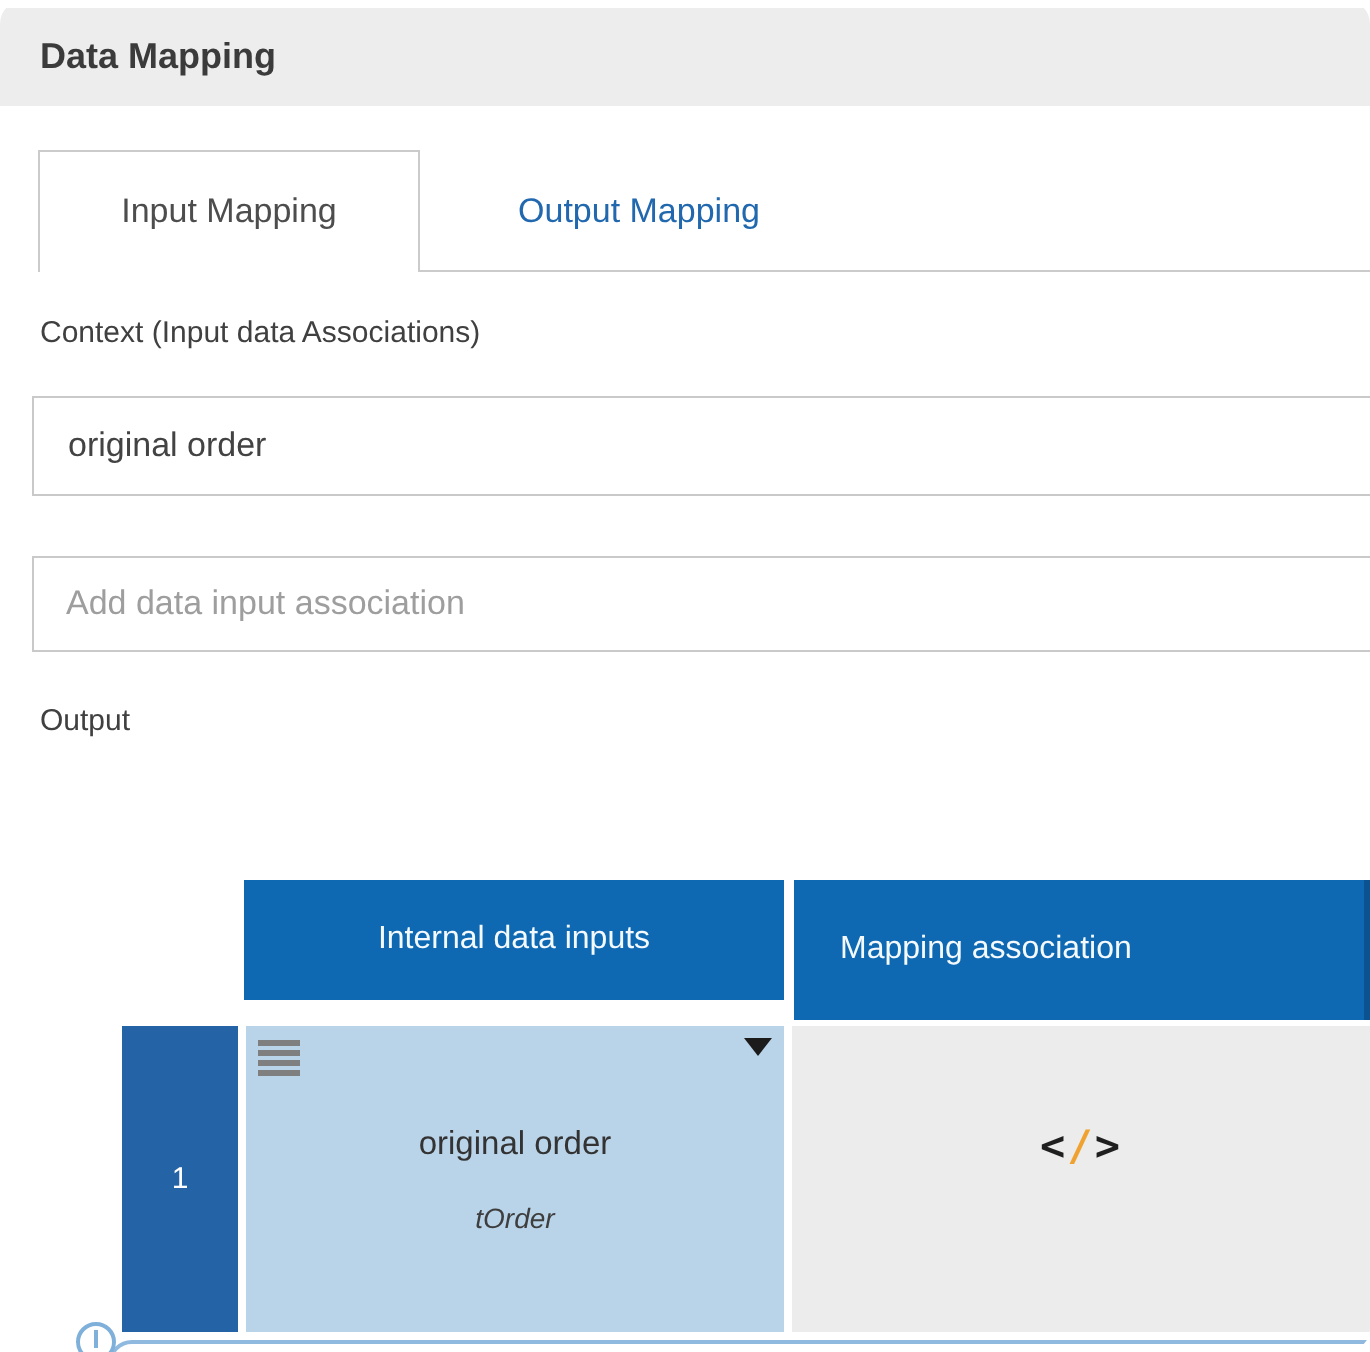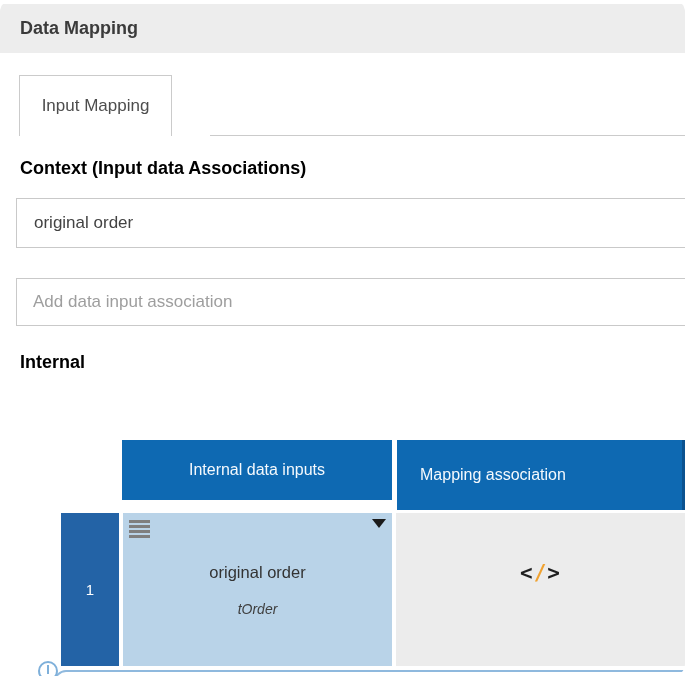--- a/index.html
+++ b/index.html
@@ -7,31 +7,31 @@
   body { font-family: "Liberation Sans", "DejaVu Sans", sans-serif; background: #ffffff; }
   #app { position: relative; width: 685px; height: 676px; overflow: hidden; background: #fff; border-radius: 12px; }
   .abs { position: absolute; }
 
   
   #titlebar { left: 0; top: 4px; width: 685px; height: 49px; background: #ededed;
               display: flex; align-items: center; padding-left: 20px; }
   #page-title { font-size: 18px; font-weight: bold; color: #3b3b3b; }
 
   
-  #tab-input { left: 19px; top: 75px; width: 153px; height: 61px; background: #fff;
+  #tab-input { left: 19px; top: 75px; width: 191px; height: 61px; background: #fff;
                border: 1px solid #cbcbcb; border-bottom: none; z-index: 2;
                display: flex; align-items: center; justify-content: center;
                font-size: 17px; color: #4d4d4d; cursor: default; }
   #tab-output { left: 212px; top: 76px; width: 215px; height: 59px;
                 display: flex; align-items: center; justify-content: center;
                 font-size: 17px; color: #2168ae; cursor: pointer; }
   #tabs-line { left: 210px; top: 135px; width: 475px; height: 1px; background: #cbcbcb; }
 
   
-  .section-heading { font-size: 18px; font-weight: bold; color: #000000; }
+  .section-heading { font-size: 15px; font-weight: normal; color: #404040; }
   #context-heading { left: 20px; top: 158px; }
   #mapping-heading { left: 20px; top: 352px; }
 
   
   #assoc-row { left: 16px; top: 198px; width: 680px; height: 50px; background: #fff;
                border: 1px solid #c9c9c9; display: flex; align-items: center;
                padding-left: 17px; font-size: 17px; color: #434343; }
   #add-assoc-input { left: 16px; top: 278px; width: 680px; height: 48px;
                      border: 1px solid #c9c9c9; padding-left: 16px; font-size: 17px;
                      color: #444; font-family: "Liberation Sans", "DejaVu Sans", sans-serif;
@@ -82,31 +82,34 @@
 
 <div id="app">
 
   <div id="titlebar" class="abs">
     <span id="page-title">Data Mapping</span>
   </div>
 
   <div id="tab-input" class="abs">
     <span>Input Mapping</span>
   </div>
+  <div id="tab-output" class="abs">
+    <span>Output Mapping</span>
+  </div>
   <div id="tabs-line" class="abs"></div>
 
   <div id="context-heading" class="abs section-heading">Context (Input data Associations)</div>
 
   <div id="assoc-row" class="abs">
     <span>original order</span>
   </div>
 
   <input id="add-assoc-input" class="abs" type="text" value="" placeholder="Add data input association" style="">
 
-  <div id="mapping-heading" class="abs section-heading">Internal</div>
+  <div id="mapping-heading" class="abs section-heading">Output</div>
 
   <div id="col-header-1" class="abs col-header">
     <span>Internal data inputs</span>
   </div>
   <div id="col-header-2" class="abs col-header">
     <span>Mapping association</span>
   </div>
   <div id="header-edge" class="abs"></div>
 
   <div id="row-index" class="abs">

